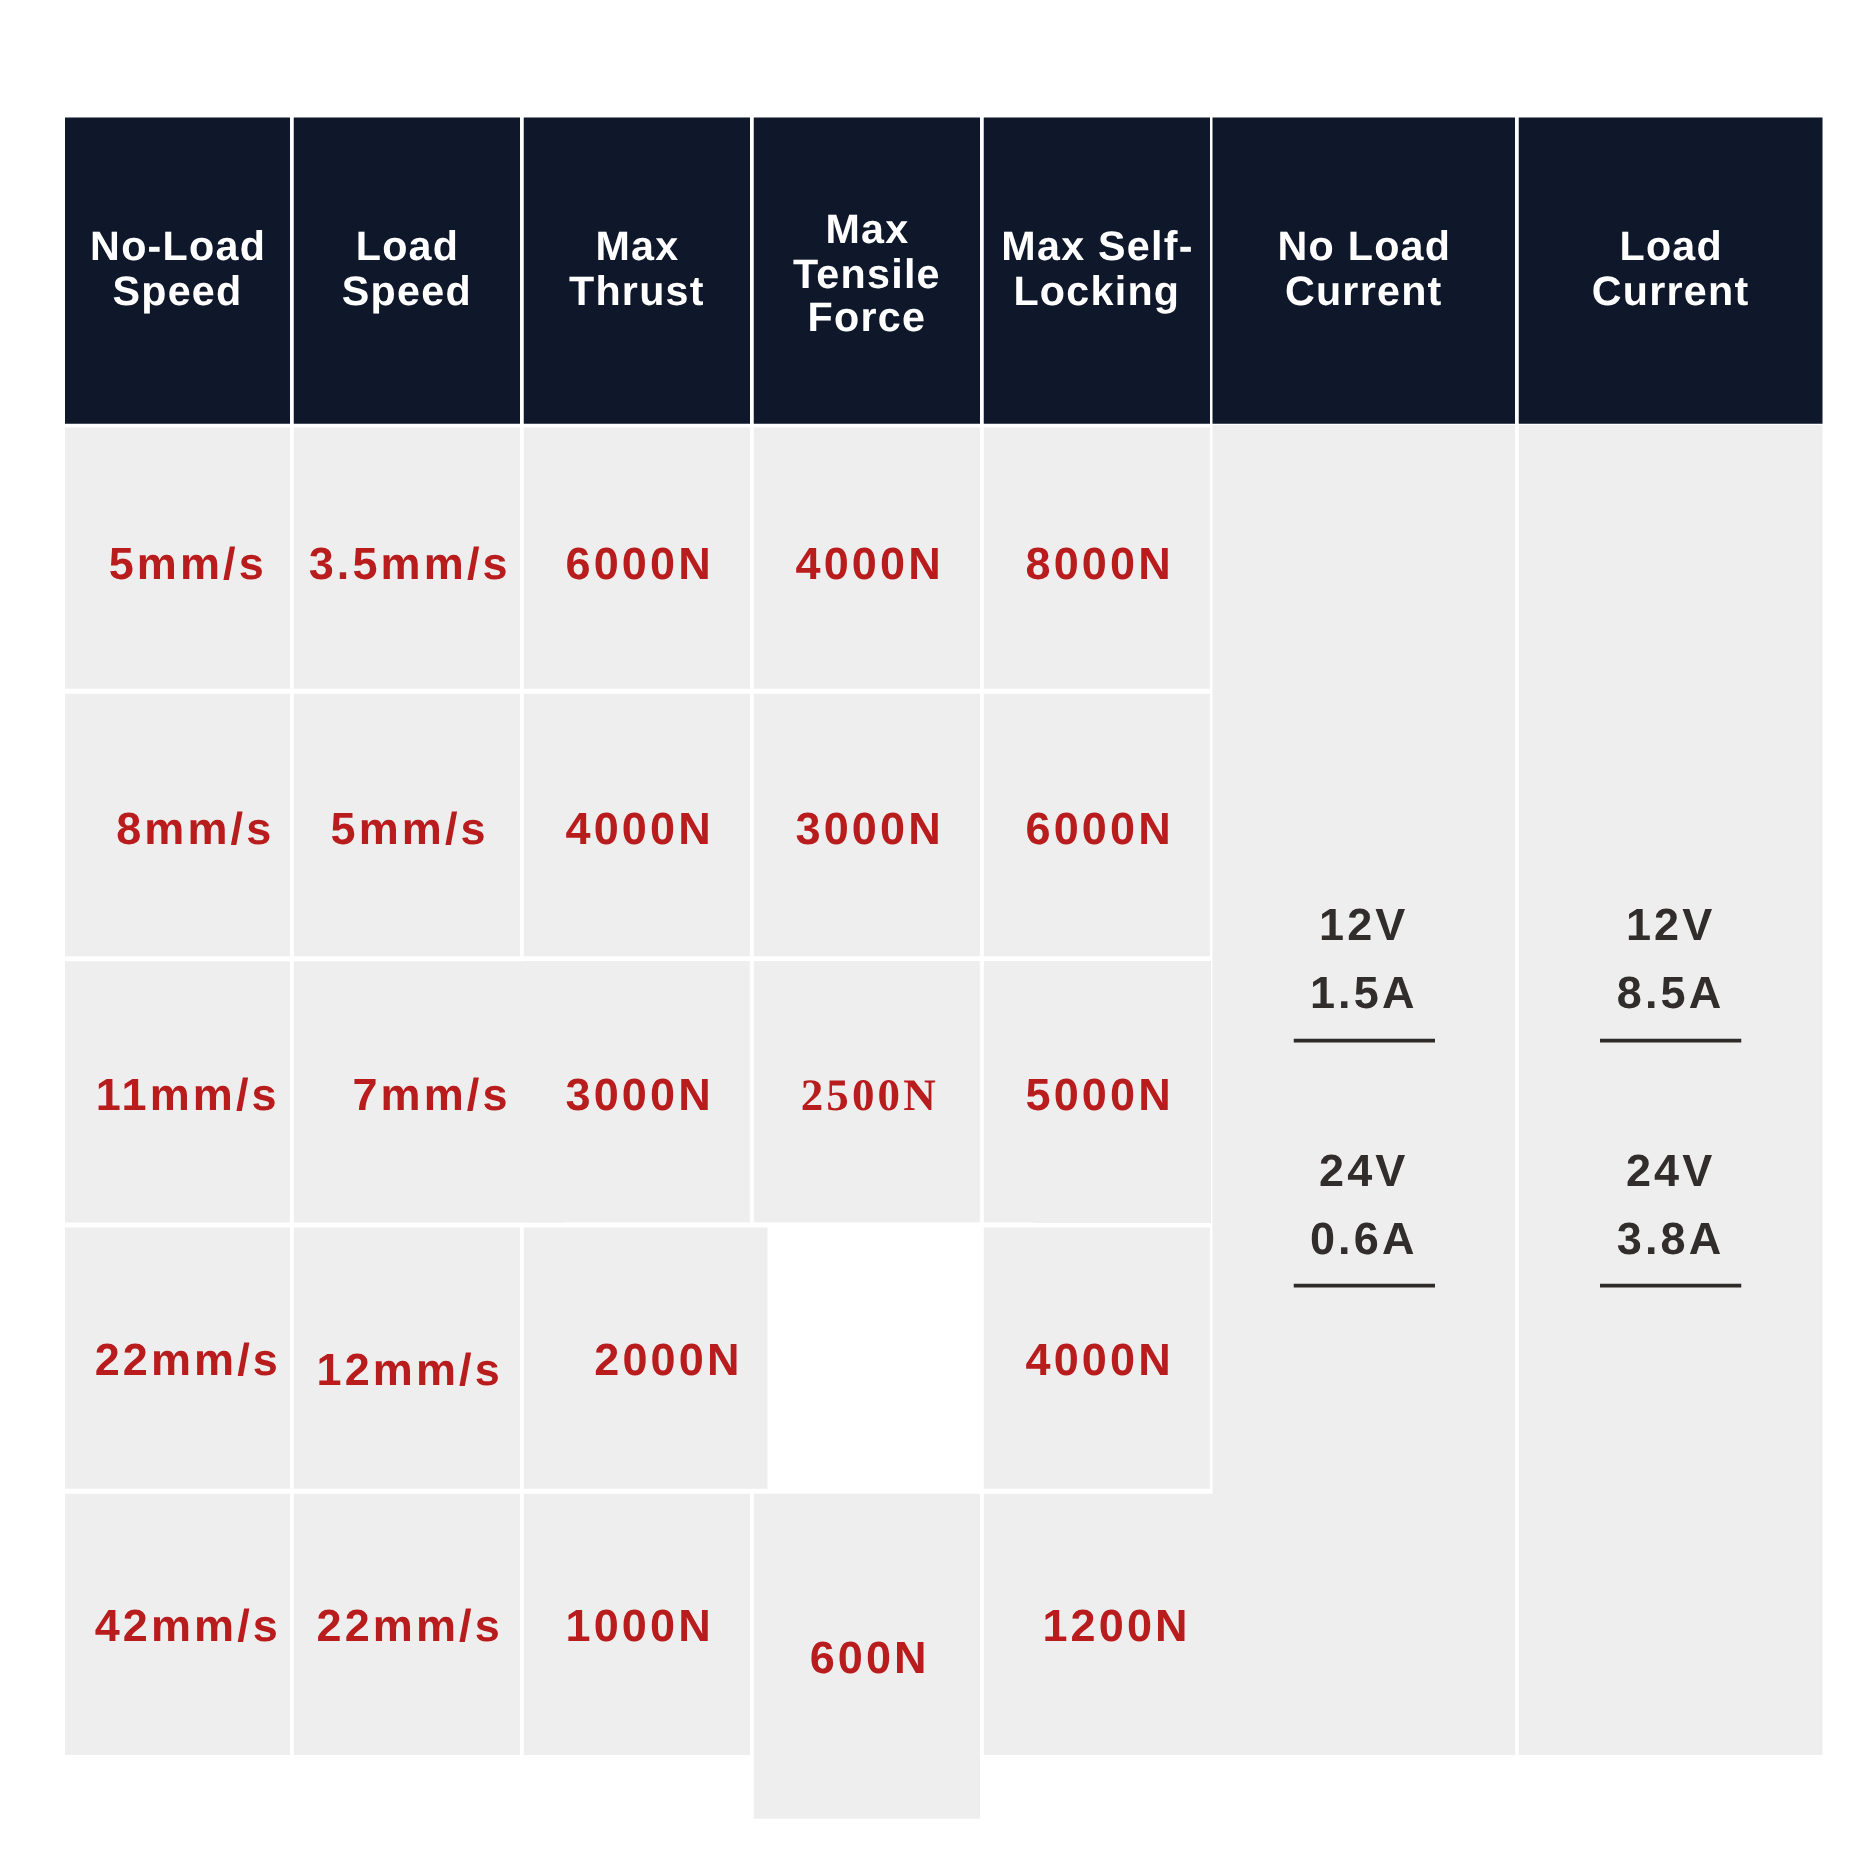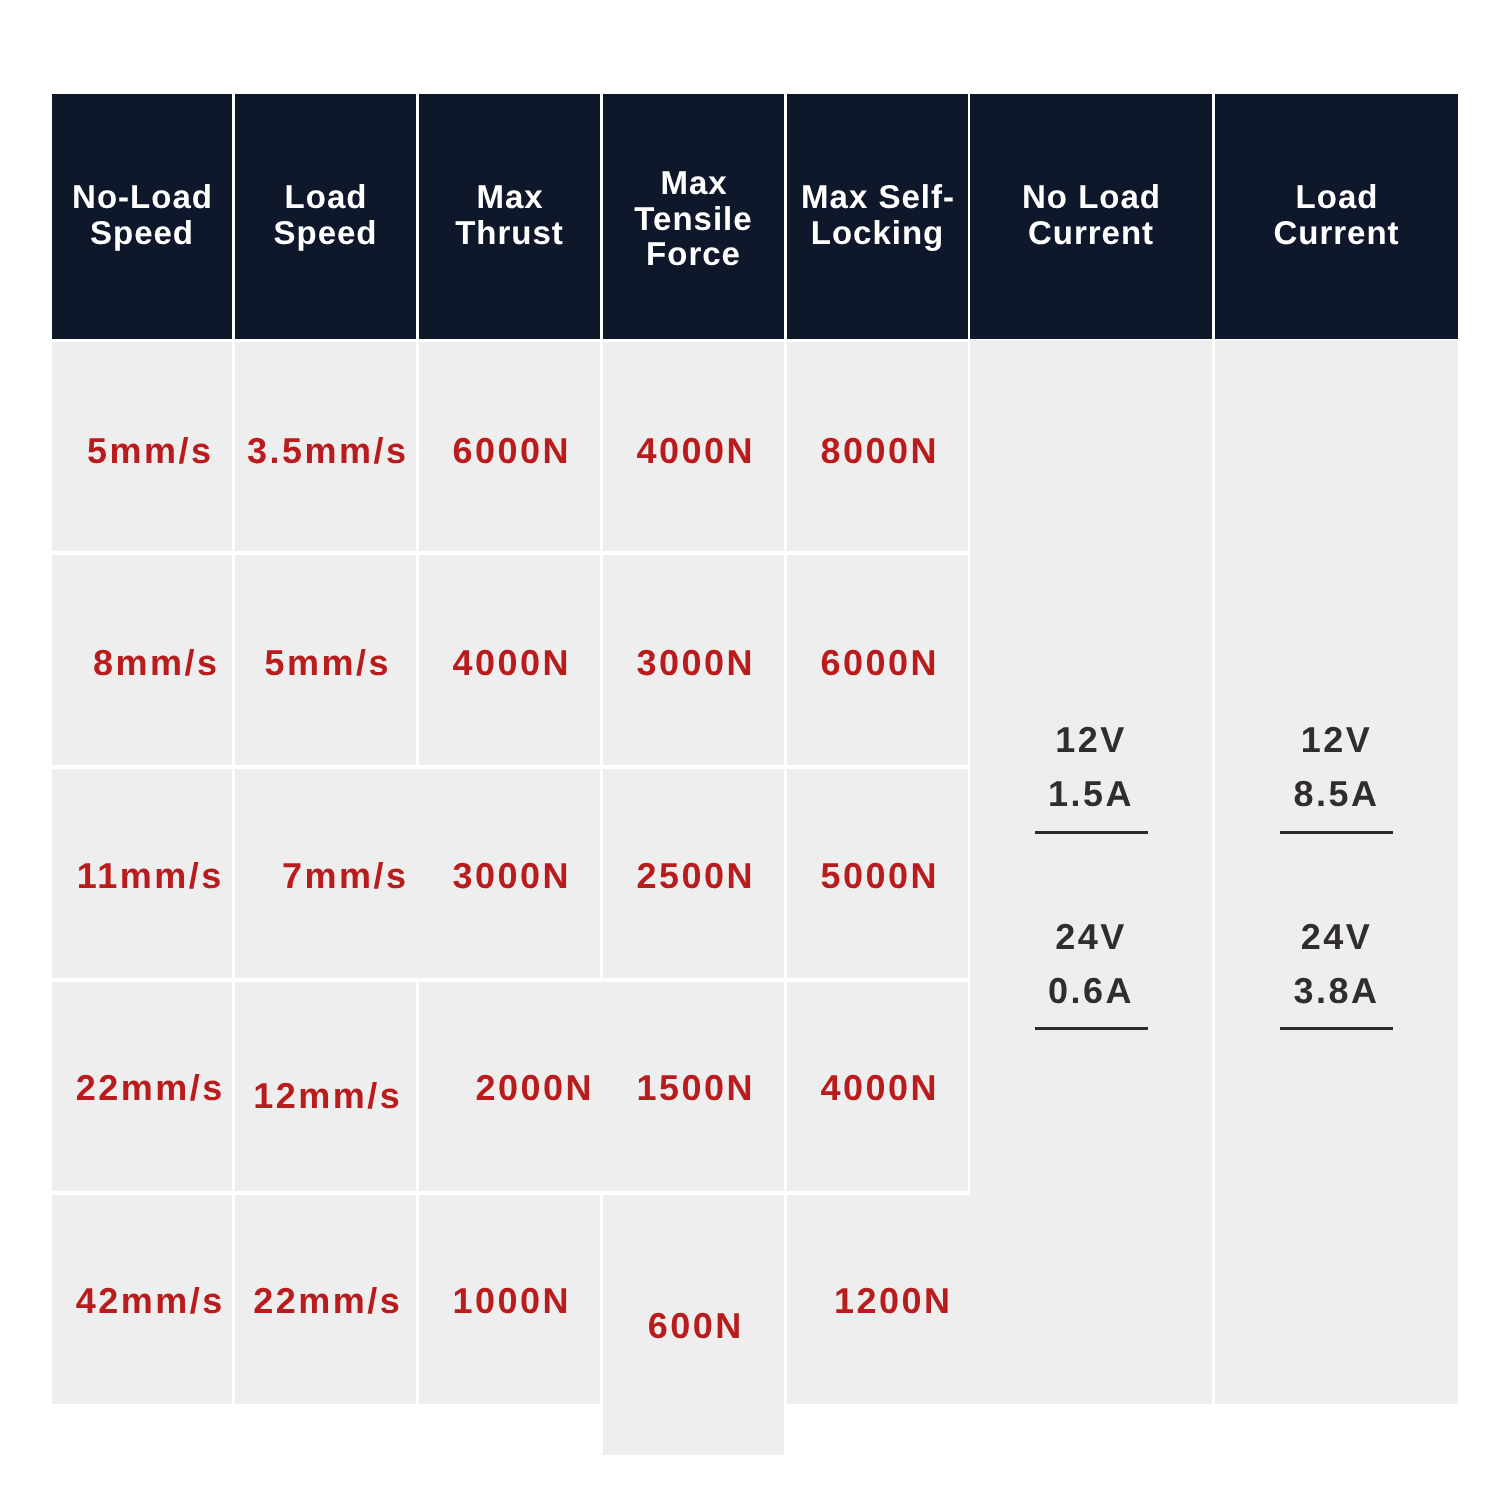--- a/index.html
+++ b/index.html
@@ -169,39 +169,36 @@
 
   <div class="cell bcell" style="left:52px;top:768.9px;width:180px;height:209.3px;padding-top:5.2px;padding-left:12px;">
       <span class="txt">11mm/s</span>
     </div>
   <div class="cell bcell" style="left:235px;top:768.9px;width:216px;height:209.3px;padding-top:5.2px;">
       <span class="txt">7mm/s</span>
     </div>
   <div class="cell bcell" style="left:419px;top:768.9px;width:181px;height:209.3px;padding-top:5.2px;">
       <span class="txt">3000N</span>
     </div>
-  <div class="cell bcell" style="left:603px;top:768.9px;width:181px;height:209.3px;padding-top:5.2px;">
+  <div class="cell bcell" style="left:603px;top:768.9px;width:181px;height:209.3px;padding-top:5.2px;font-family:Liberation Serif, serif;">
       <span class="txt">2500N</span>
     </div>
   <div class="cell bcell" style="left:787px;top:768.9px;width:181px;height:209.3px;padding-top:5.2px;">
       <span class="txt">5000N</span>
     </div>
 
   <div class="cell bcell" style="left:52px;top:981.8px;width:180px;height:209.5px;padding-top:3.6px;padding-left:12px;">
       <span class="txt">22mm/s</span>
     </div>
   <div class="cell bcell" style="left:235px;top:981.8px;width:181px;height:209.5px;padding-top:18px;">
       <span class="txt">12mm/s</span>
     </div>
   <div class="cell bcell" style="left:419px;top:981.8px;width:195px;height:209.5px;padding-top:3.6px;padding-left:32px;">
       <span class="txt">2000N</span>
     </div>
-  <div class="cell bcell" style="left:603px;top:981.8px;width:181px;height:209.5px;padding-top:3.6px;">
-      <span class="txt">1500N</span>
-    </div>
   <div class="cell bcell" style="left:787px;top:981.8px;width:181px;height:209.5px;padding-top:3.6px;">
       <span class="txt">4000N</span>
     </div>
 
   <div class="cell bcell" style="left:52px;top:1194.9px;width:180px;height:209.1px;padding-top:2.6px;padding-left:12px;">
       <span class="txt">42mm/s</span>
     </div>
   <div class="cell bcell" style="left:235px;top:1194.9px;width:181px;height:209.1px;padding-top:2.6px;">
       <span class="txt">22mm/s</span>
     </div>

